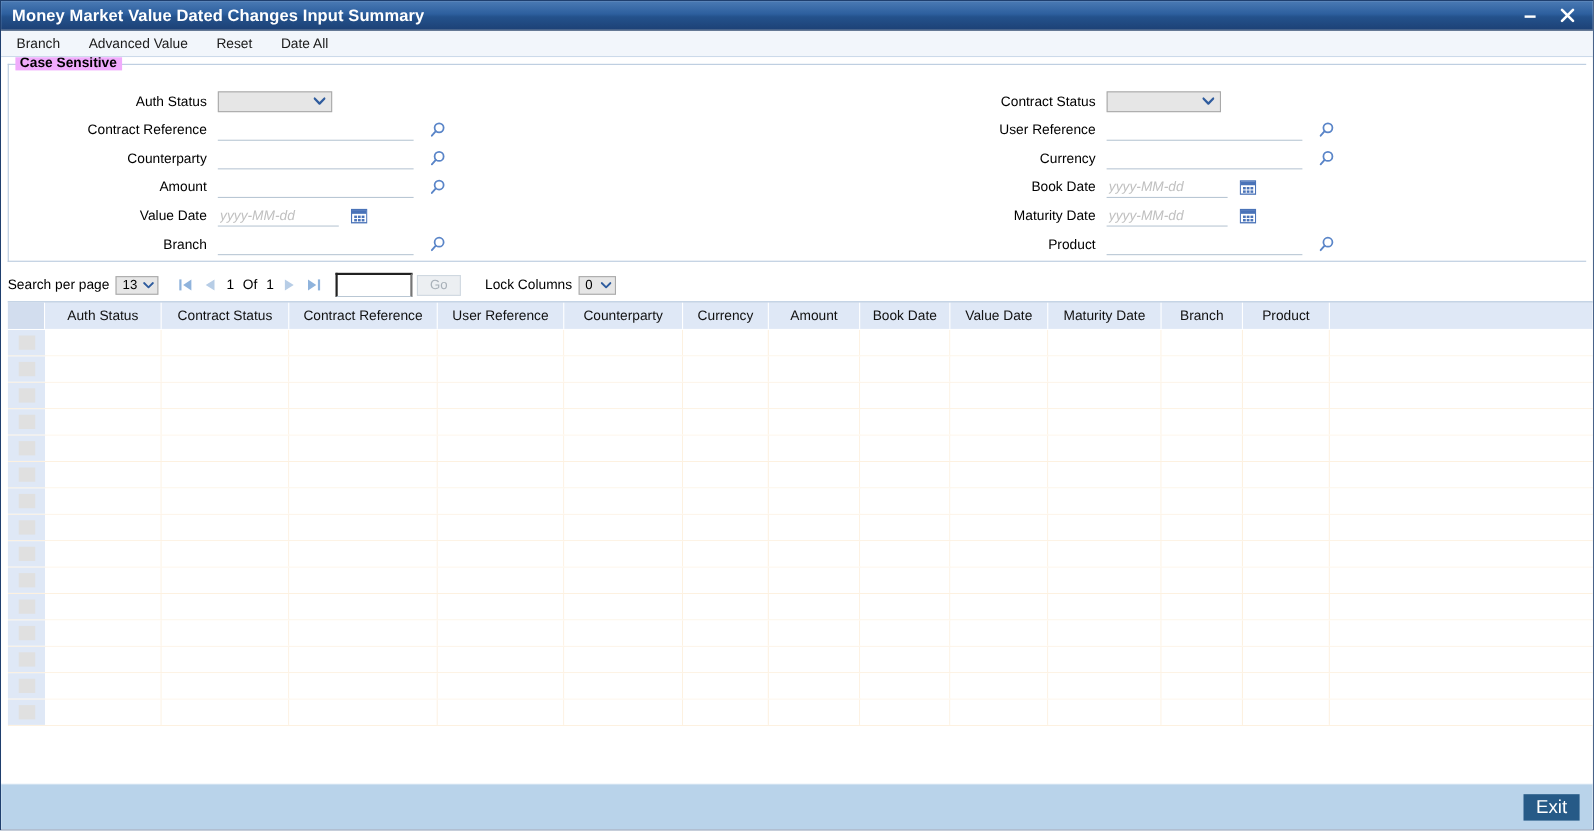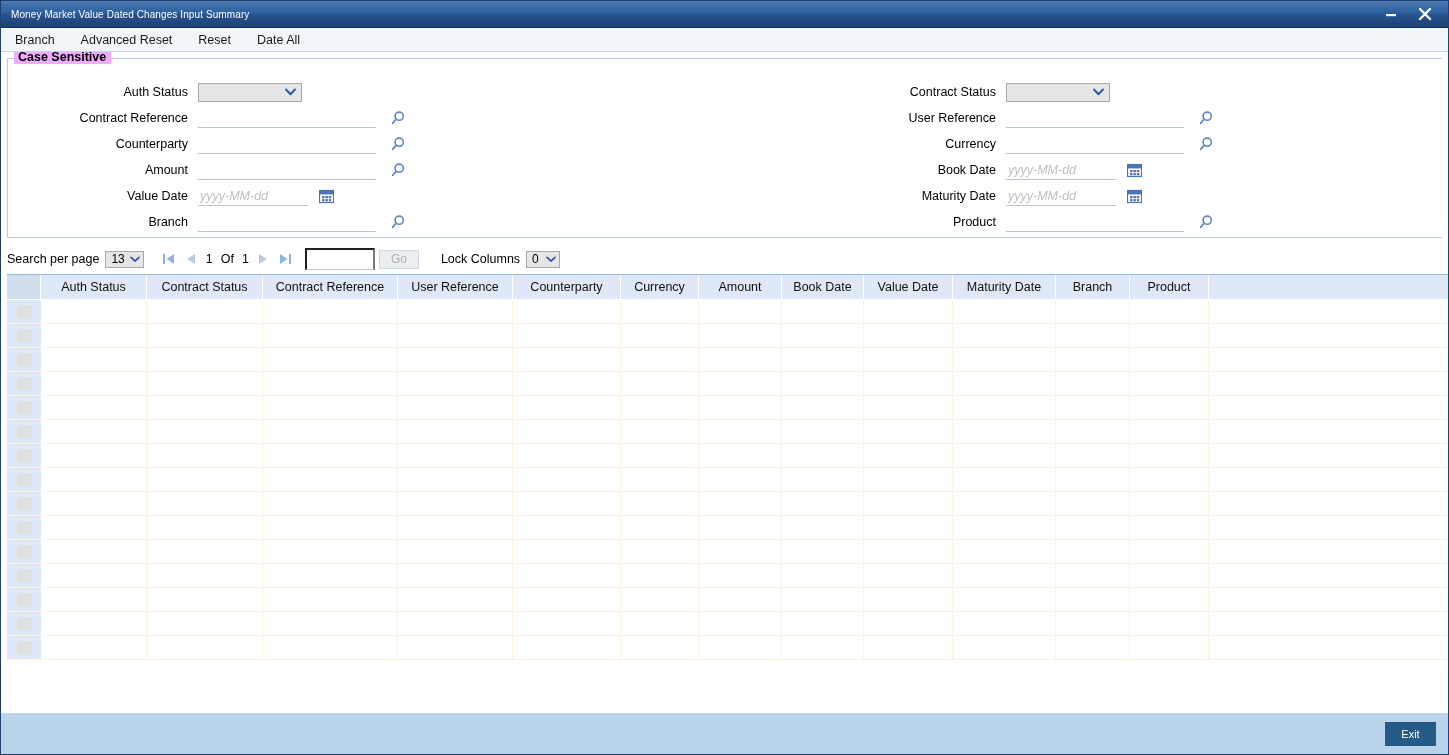--- a/index.html
+++ b/index.html
@@ -34,25 +34,26 @@
     flex: 0 0 27px;
     background: linear-gradient(to bottom, #4a7ab4 0%, #2d5f9e 45%, #24528c 55%, #1d4176 100%);
     display: flex;
     align-items: center;
     padding: 0 6px 0 10px;
     box-sizing: border-box;
     border-bottom: 1px solid #14325c;
   }
   .title-text {
     color: #ffffff;
-    font-size: 10px;
+    font-size: 15px;
     letter-spacing: 0.1px;
     flex: 1 1 auto;
     white-space: nowrap;
     overflow: hidden;
+    font-weight: bold;
   }
   .title-buttons {
     display: flex;
     align-items: center;
     gap: 16px;
     padding-right: 8px;
   }
   .tbtn {
     width: 18px;
     height: 18px;
@@ -322,21 +323,21 @@
     align-items: center;
     justify-content: flex-end;
     padding-right: 12px;
     box-sizing: border-box;
   }
   .exit-btn {
     width: 51px;
     height: 24px;
     background: #265a87;
     color: #ffffff;
-    font-size: 11px;
+    font-size: 17px;
     font-family: "Liberation Sans", sans-serif;
     display: inline-flex;
     align-items: center;
     justify-content: center;
     border: none;
     cursor: pointer;
   }
 </style>
 </head>
 <body>
@@ -354,21 +355,21 @@
       <div class="tbtn">
         <svg width="16" height="16" viewBox="0 0 16 16" aria-hidden="true">
           <path d="M3 3 L13 13 M13 3 L3 13" stroke="#ffffff" stroke-width="2.4" stroke-linecap="round"></path>
         </svg>
       </div>
     </div>
   </div>
 
   <div class="menubar">
     <div class="menu-item">Branch</div>
-    <div class="menu-item">Advanced Reset</div>
+    <div class="menu-item">Advanced Value</div>
     <div class="menu-item">Reset</div>
     <div class="menu-item">Date All</div>
   </div>
 
   <div class="body-area">
 
     <div class="fieldset">
       <div class="legend">Case Sensitive</div>
 
       <div class="form-cols">

